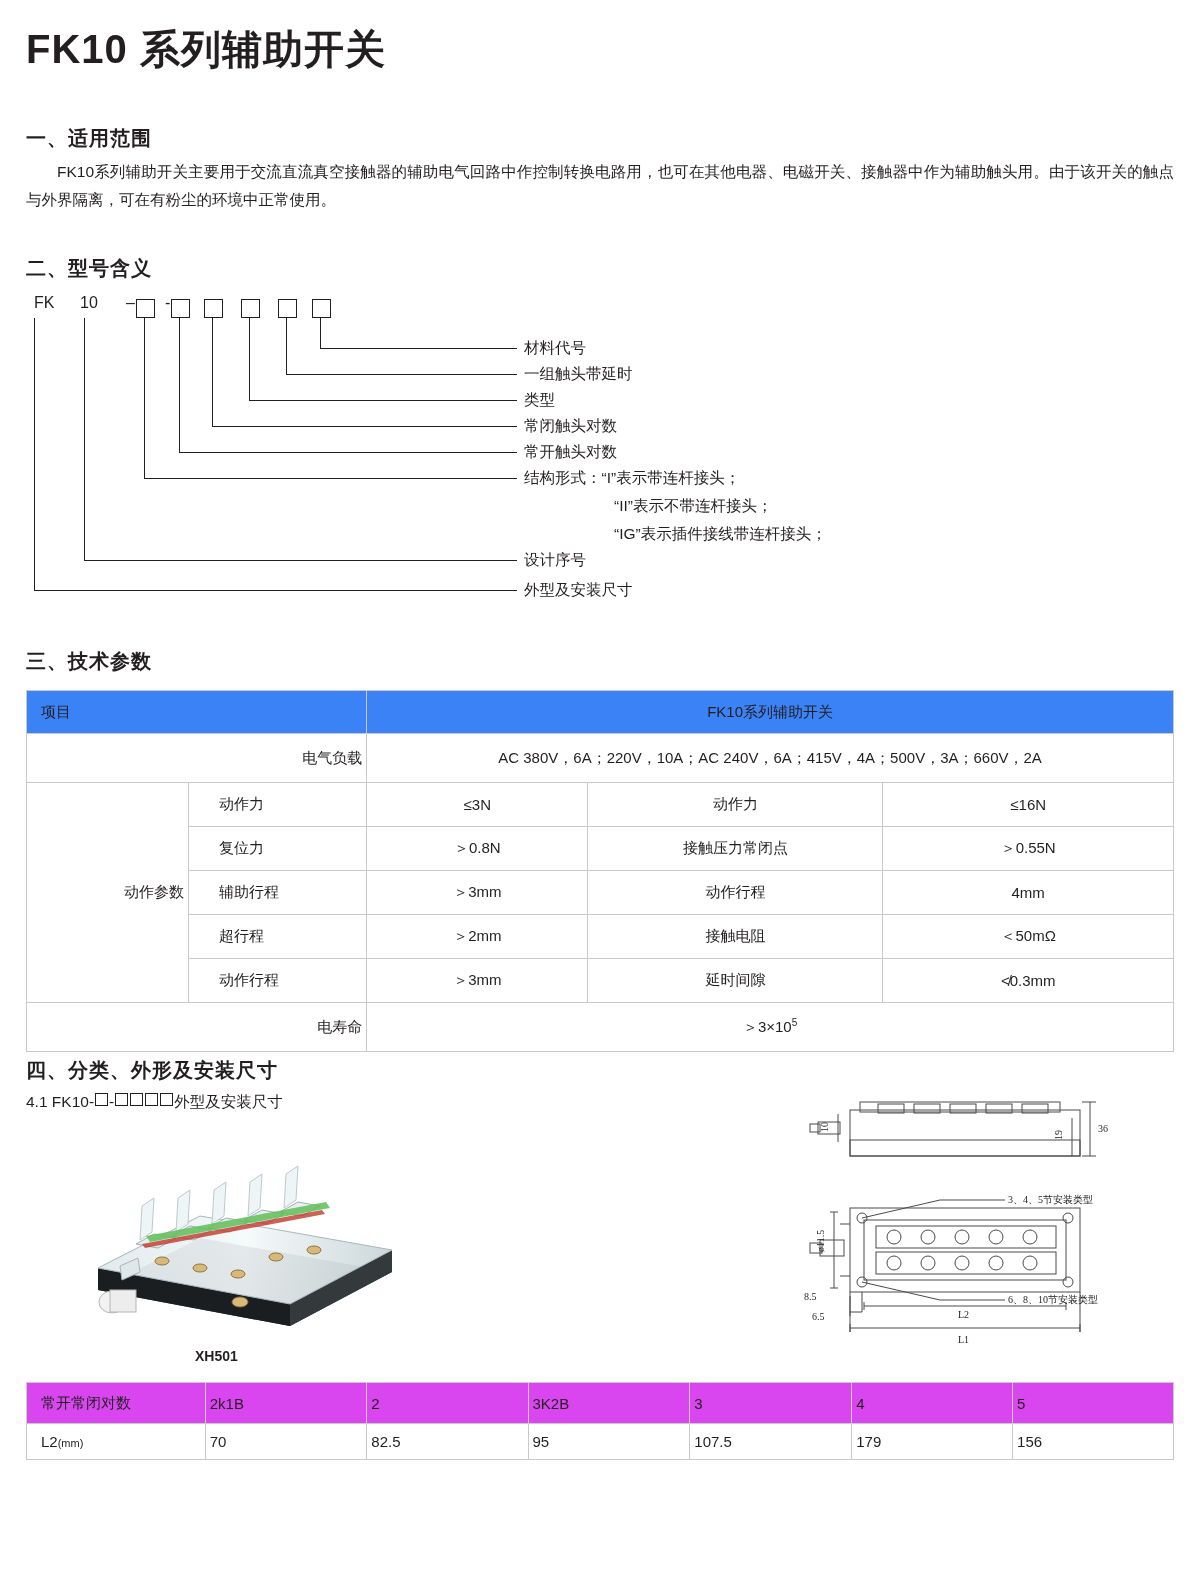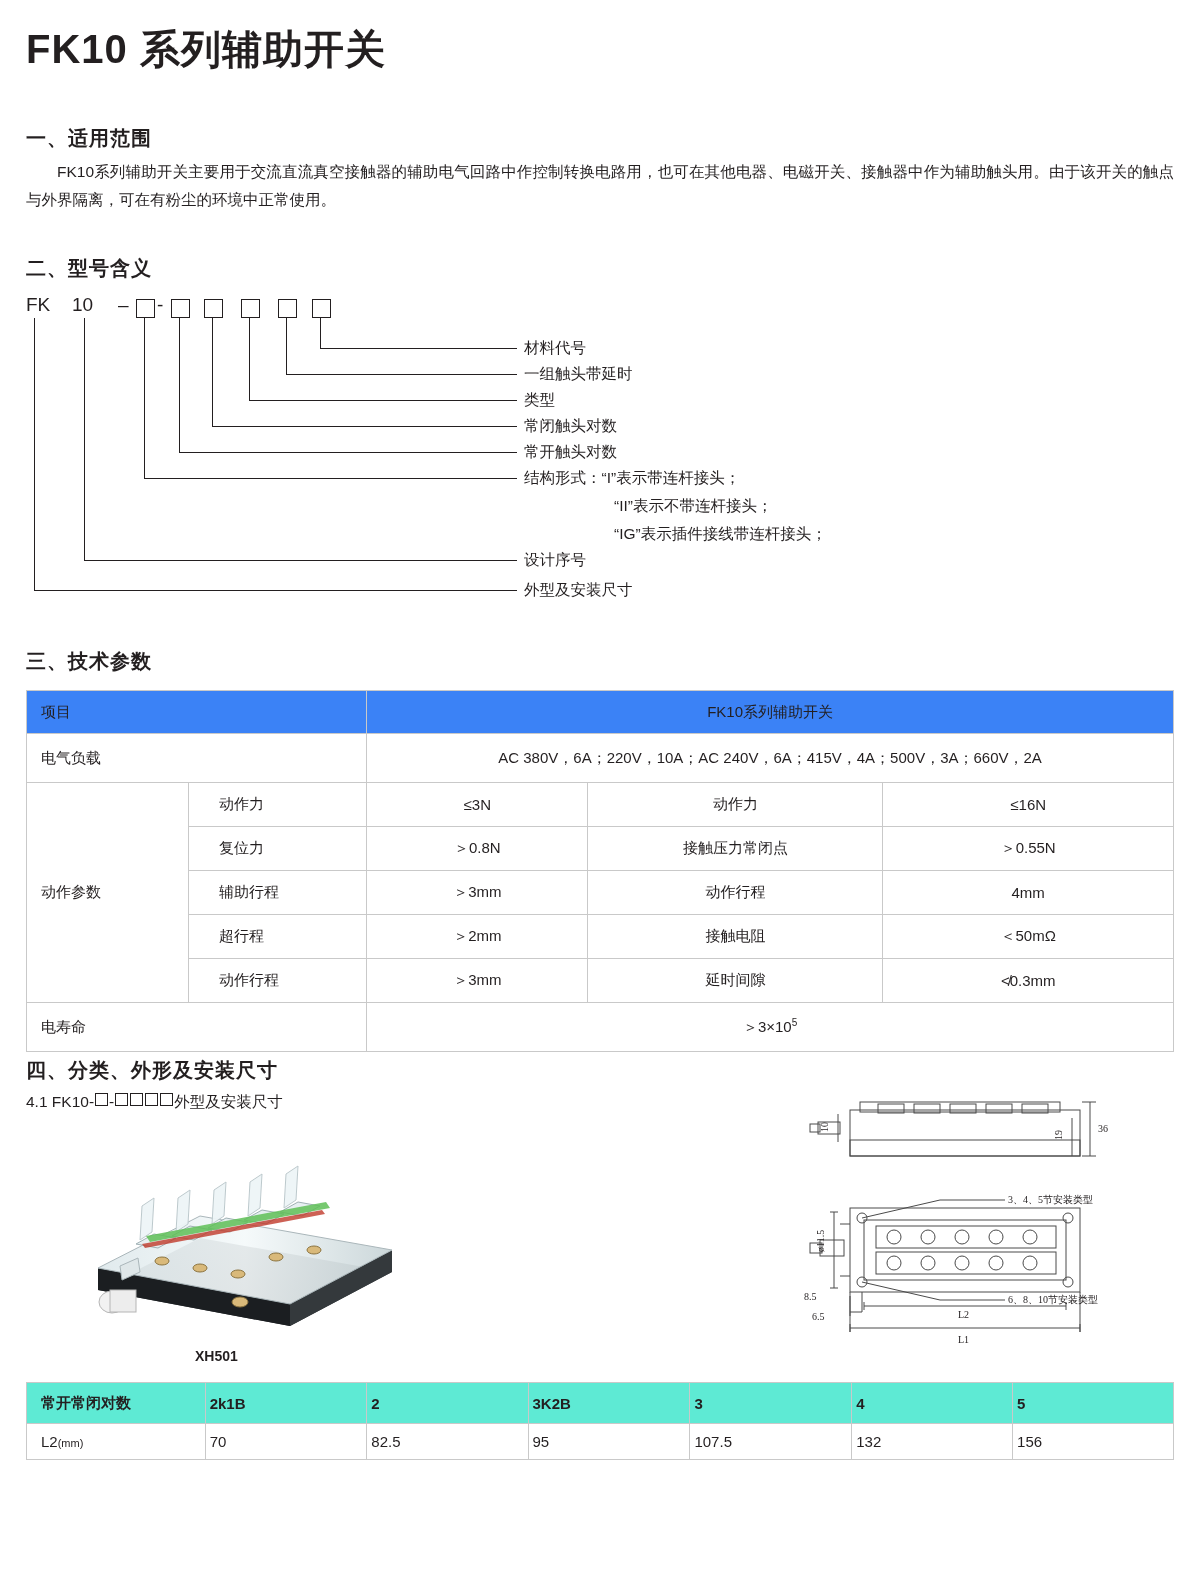--- a/index.html
+++ b/index.html
@@ -60,23 +60,24 @@
   
   .model-area {
     position: absolute;
     left: 0;
     top: 288px;
     width: 1200px;
     height: 330px;
   }
   .code-text {
     position: absolute;
-    font-size: 19px;
+    font-size: 16px;
     color: #231f20;
     white-space: nowrap;
+    margin-left: 8px;
   }
   .code-box {
     position: absolute;
     width: 17px;
     height: 17px;
     border: 1px solid #231f20;
     background: #fff;
   }
   .vline { position: absolute; width: 1px; background: #231f20; }
   .hline { position: absolute; height: 1px; background: #231f20; }
@@ -107,21 +108,21 @@
   .tech-table thead th {
     background: #3b82f6;
     height: 30px;
     font-weight: normal;
   }
   .tech-table .left-head {
     text-align: left;
     padding-left: 14px;
   }
   .tech-table .rowlabel {
-    text-align: left;
+    text-align: right;
     padding-left: 14px;
   }
   .tech-table .sub-label {
     text-align: left;
     padding-left: 30px;
   }
   .tech-table td.val { height: 31px; }
 
   .dim-table {
     position: absolute;
@@ -129,22 +130,22 @@
     top: 1382px;
     width: 1148px;
   }
   .dim-table th, .dim-table td {
     border: 1px solid #c9c9c9;
     text-align: left;
     padding: 9px 4px;
     font-weight: normal;
   }
   .dim-table thead th {
-    background: #5eead4;
-    font-weight: bold;
+    background: #d946ef;
+    font-weight: normal;
     height: 22px;
   }
   .dim-table td.rowname, .dim-table th.rowname {
     text-align: left;
     padding-left: 14px;
   }
   .sub { font-size: 11px; vertical-align: baseline; }
   .sup { font-size: 10px; vertical-align: super; }
 
   
@@ -467,19 +468,19 @@
         <th style="width:163px;">5</th>
       </tr>
     </thead>
     <tbody>
       <tr>
         <td class="rowname"><span>L2</span><span class="sub">(mm)</span></td>
         <td>70</td>
         <td>82.5</td>
         <td>95</td>
         <td>107.5</td>
-        <td>132</td>
+        <td>179</td>
         <td>156</td>
       </tr>
     </tbody>
   </table>
 
 </div>
 
 </body></html>

